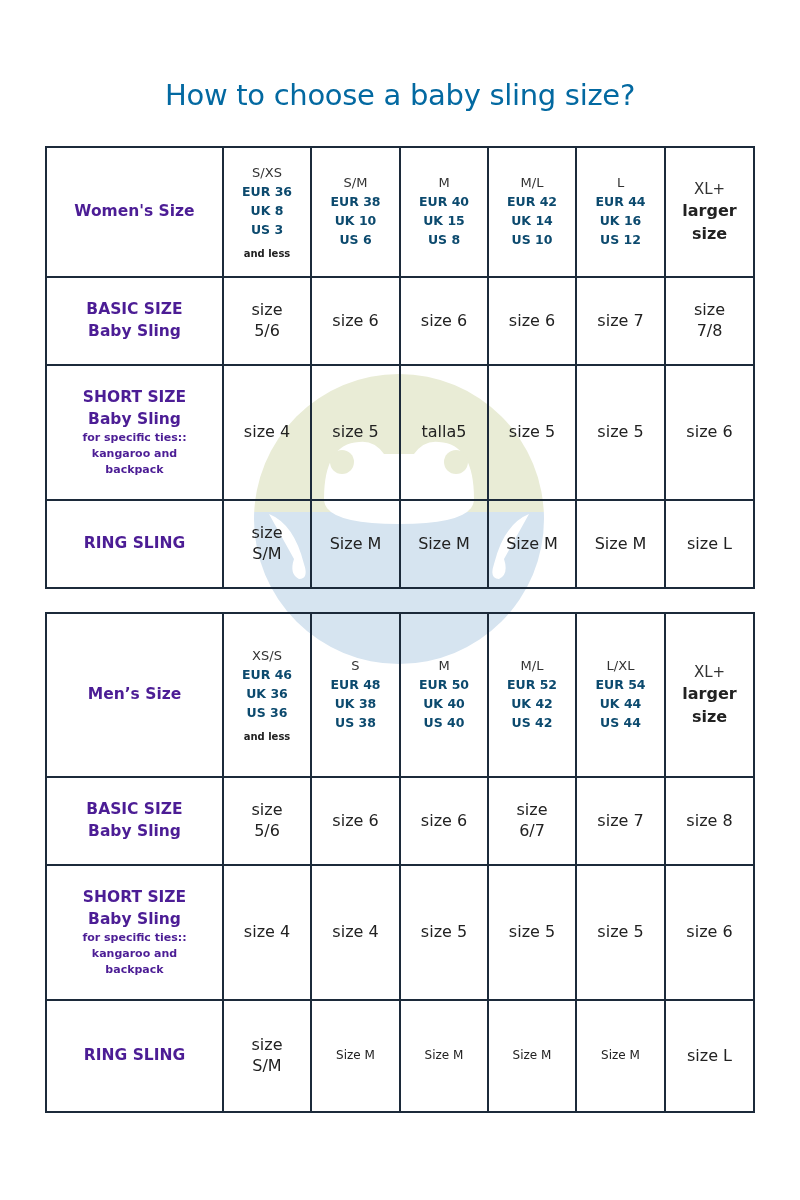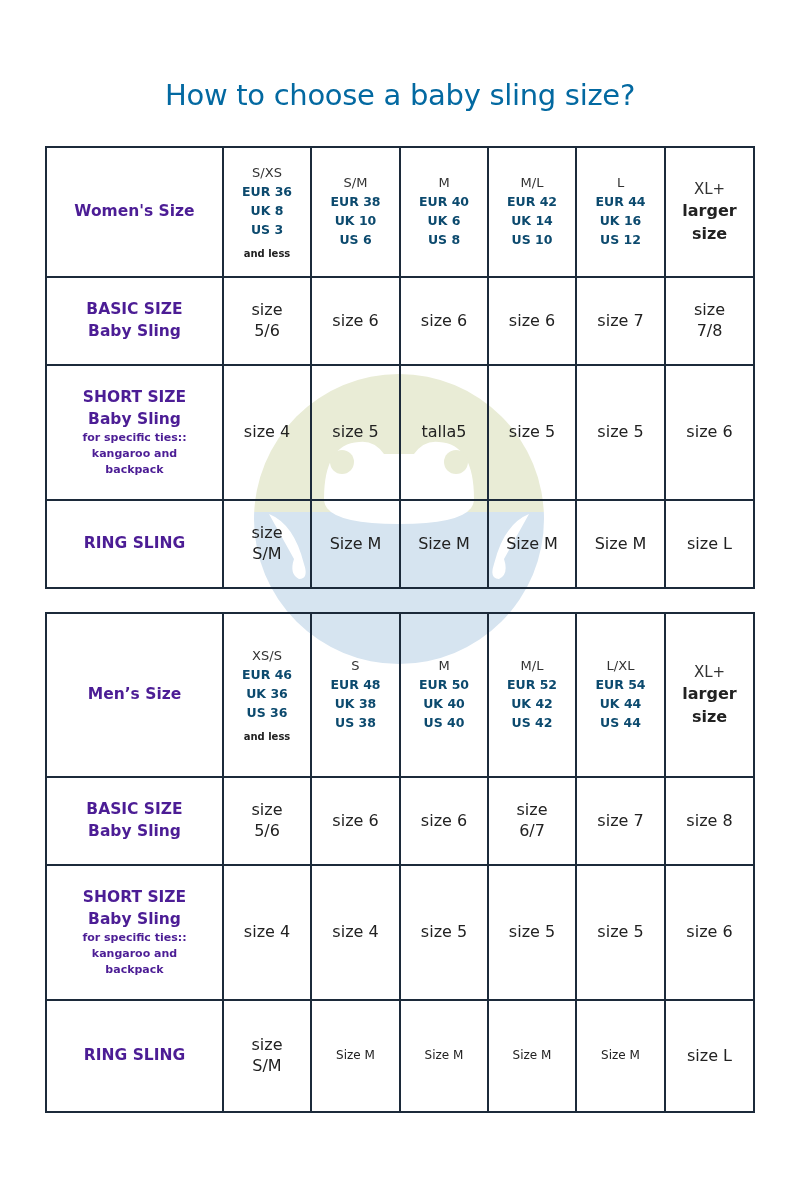--- a/index.html
+++ b/index.html
@@ -63,21 +63,21 @@
         </td>
     <td class="hdr">
           <span class="size-code">S/M</span>
           <span class="measure">EUR 38</span>
           <span class="measure">UK 10</span>
           <span class="measure">US 6</span>
         </td>
     <td class="hdr">
           <span class="size-code">M</span>
           <span class="measure">EUR 40</span>
-          <span class="measure">UK 6</span>
+          <span class="measure">UK 15</span>
           <span class="measure">US 8</span>
         </td>
     <td class="hdr">
           <span class="size-code">M/L</span>
           <span class="measure">EUR 42</span>
           <span class="measure">UK 14</span>
           <span class="measure">US 10</span>
         </td>
     <td class="hdr">
           <span class="size-code">L</span>

